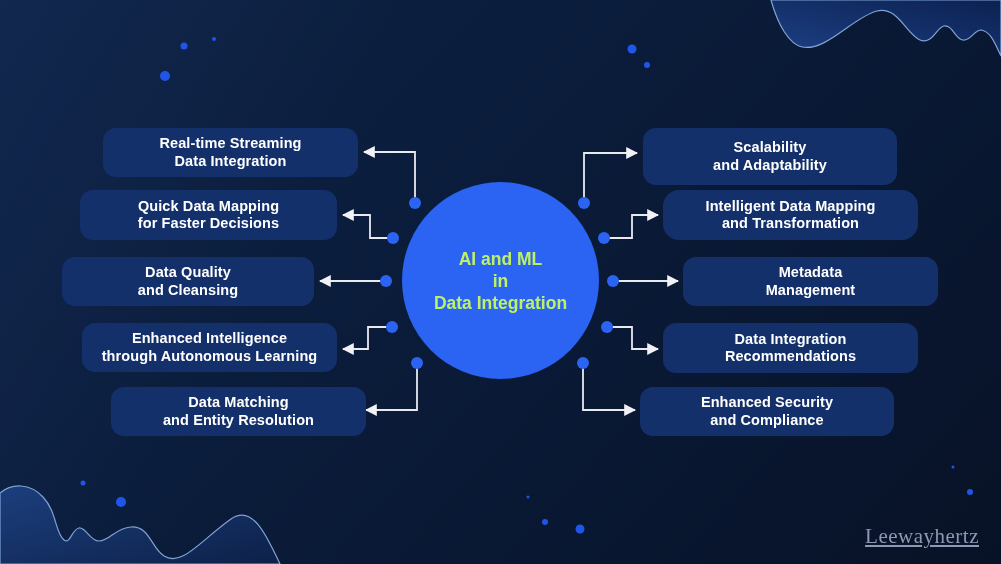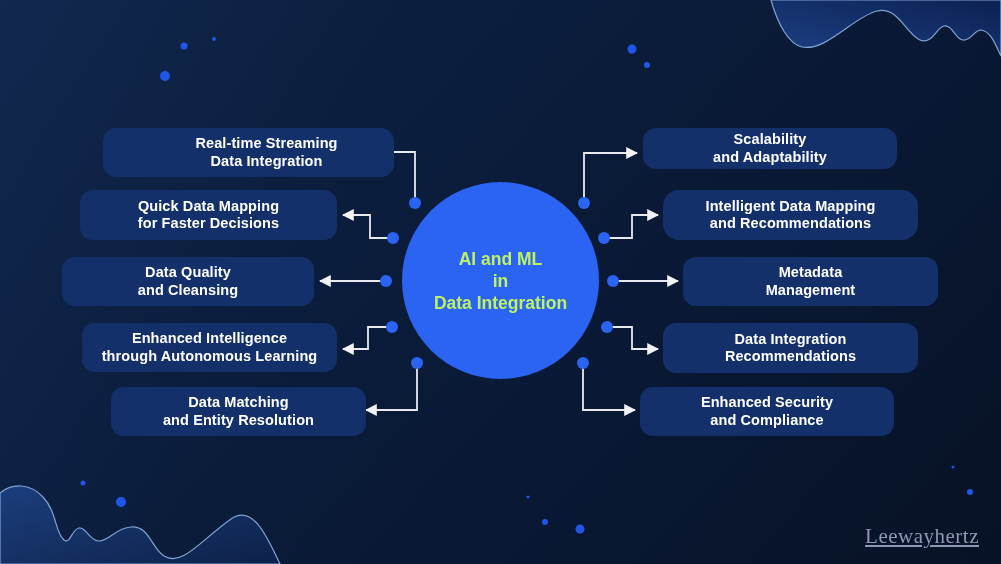--- a/index.html
+++ b/index.html
@@ -21,26 +21,26 @@
   .connector{fill:none;stroke:var(--connector);stroke-width:1.8;}
   .node-dot{fill:var(--node-dot);}
   .box{
     position:absolute;
     background:var(--box-fill);
     border-radius:13px;
     display:flex;flex-direction:column;align-items:center;justify-content:center;
     color:#ffffff;font-size:14.5px;line-height:17.5px;font-weight:600;
     text-align:center;letter-spacing:.1px;
   }
-  .l1{left:103px;top:128px;width:255px;height:49px;padding-left:36px;}
+  .l1{left:103px;top:128px;width:255px;height:49px;}
   .l2{left:80px; top:190px;width:257px;height:50px;}
   .l3{left:62px; top:257px;width:252px;height:49px;}
   .l4{left:82px; top:323px;width:255px;height:49px;}
   .l5{left:111px;top:387px;width:255px;height:49px;}
-  .r1{left:643px;top:128px;width:254px;height:41px;}
+  .r1{left:643px;top:128px;width:254px;height:57px;}
   .r2{left:663px;top:190px;width:255px;height:50px;border-radius:16px;}
   .r3{left:683px;top:257px;width:255px;height:49px;}
   .r4{left:663px;top:323px;width:255px;height:50px;}
   .r5{left:640px;top:387px;width:254px;height:49px;}
   .circle{
     position:absolute;left:402px;top:182px;width:197px;height:197px;
     border-radius:50%;background:var(--circle-fill);
     display:flex;flex-direction:column;align-items:center;justify-content:center;
     color:#bef264;font-size:17.5px;line-height:22px;font-weight:700;text-align:center;
   }
@@ -135,21 +135,21 @@
     <span>Data Matching</span>
     <span>and Entity Resolution</span>
   </div>
 
   <div class="box r1">
     <span>Scalability</span>
     <span>and Adaptability</span>
   </div>
   <div class="box r2">
     <span>Intelligent Data Mapping</span>
-    <span>and Recommendations</span>
+    <span>and Transformation</span>
   </div>
   <div class="box r3">
     <span>Metadata</span>
     <span>Management</span>
   </div>
   <div class="box r4">
     <span>Data Integration</span>
     <span>Recommendations</span>
   </div>
   <div class="box r5">

